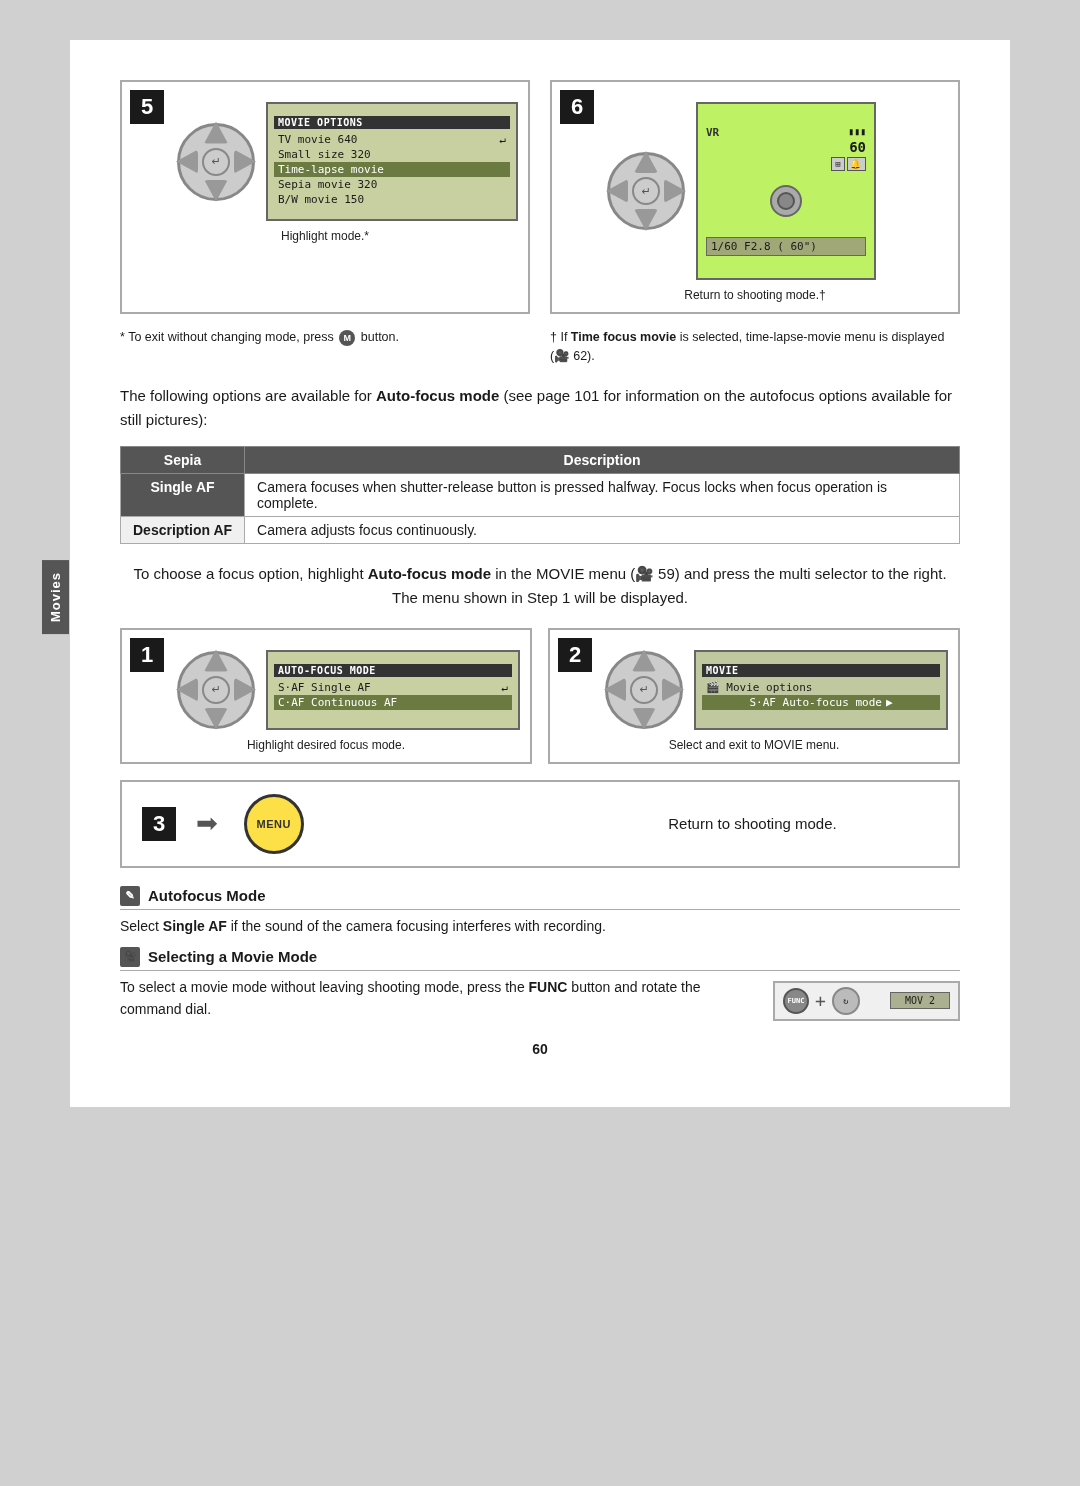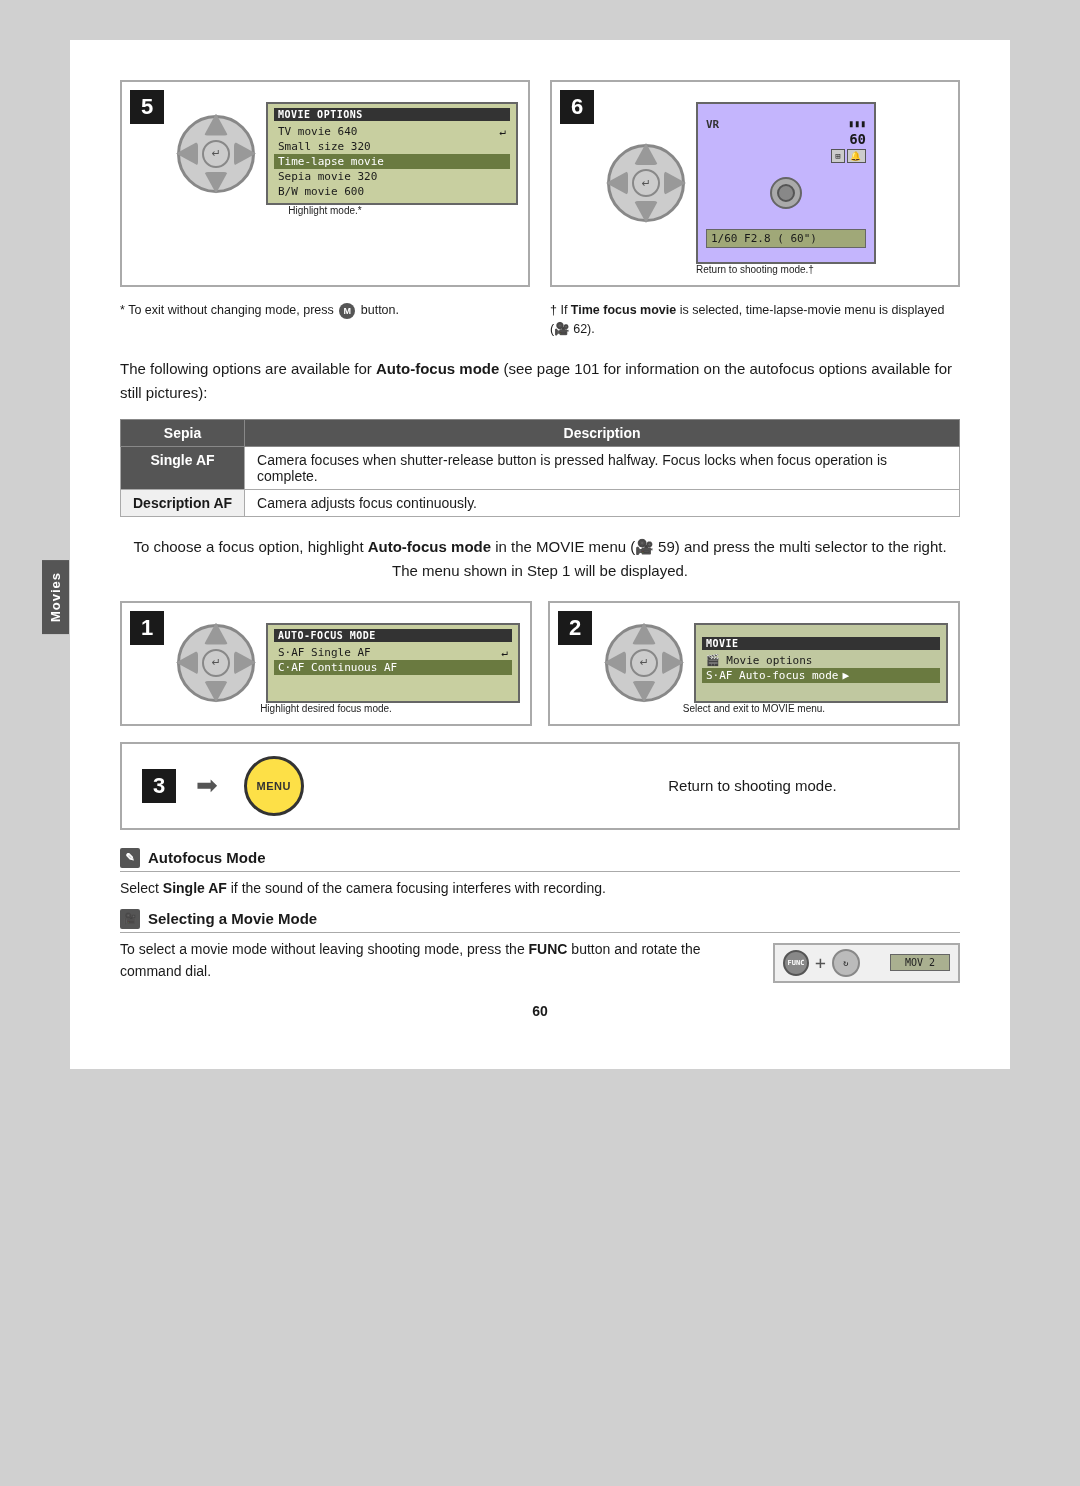--- a/index.html
+++ b/index.html
@@ -61,21 +61,22 @@
       left: 8px;
     }
     .step-content {
       display: flex;
       gap: 10px;
       padding-top: 4px;
       align-items: center;
     }
     .step-caption {
       text-align: center;
-      font-size: 10px;
+      margin-top: 8px;
+      font-size: 12px;
       color: #222;
     }
     .dpad-center {
       position: absolute;
       top: 50%;
       left: 50%;
       transform: translate(-50%, -50%);
       width: 28px;
       height: 28px;
       background: #ccc;
@@ -134,21 +135,21 @@
       position: relative;
       width: 80px;height: 80px;
     }
 
     
     .lcd-screen {
       background: #c8cfa0;
       border: 2px solid #666;
       flex: 1;
       min-height: 80px;
-      padding: 4px 6px;
+      padding: 12px 6px;
       font-size: 11px;
       font-family: monospace;
     }
     .lcd-title-bar {
       background: #333;
       color: white;
       font-size: 10px;
       padding: 1px 4px;
       letter-spacing: 0.5px;
       font-weight: bold;
@@ -366,23 +367,23 @@
       background: #c0c8a0;
       border: 2px solid #666;
       flex: 1;
       padding: 12px 6px;
       font-size: 11px;
       font-family: monospace;
       min-height: 80px;
     }
 
     .camera-screen-6 {
-      background: #c4b5fd;
+      background: #bef264;
       border: 2px solid #666;
-      padding: 14px 8px;
+      padding: 22px 8px;
       font-size: 11px;
       font-family: monospace;
       width: 180px;
       min-height: 90px;
     }
 
     .vr-label {
       color: #333;
       font-size: 11px;
       font-weight: bold;
@@ -433,21 +434,21 @@
           <div class="dpad-btn right"></div>
           <div class="dpad-center">↵</div>
         </div>
 
         <div class="lcd-screen">
           <div class="lcd-title-bar">MOVIE OPTIONS</div>
           <div class="lcd-item">TV movie 640 <span style="margin-left:auto">↵</span></div>
           <div class="lcd-item">Small size 320</div>
           <div class="lcd-item highlighted">Time-lapse movie</div>
           <div class="lcd-item">Sepia movie 320</div>
-          <div class="lcd-item">B/W movie 600</div>
+          <div class="lcd-item">B/W movie 150</div>
         </div>
       </div>
       <div class="step-caption">Highlight mode.*</div>
     </div>
 
     <div class="step-box">
       <div class="step-number">6</div>
       <div class="step-content" style="padding-top:10px; padding-left:44px;">
 
         <div class="dpad-wrap">
@@ -549,21 +550,21 @@
           <div class="dpad-ring"></div>
           <div class="dpad-btn up"></div>
           <div class="dpad-btn down"></div>
           <div class="dpad-btn left"></div>
           <div class="dpad-btn right"></div>
           <div class="dpad-center">↵</div>
         </div>
         <div class="lcd-screen-right">
           <div class="lcd-title-bar">MOVIE</div>
           <div class="lcd-item">🎬 Movie options</div>
-          <div class="lcd-item highlighted" style="justify-content:flex-start;">
+          <div class="lcd-item highlighted" style="justify-content:center;">
               <span>S·AF Auto-focus mode</span>
               <span>▶</span>
             </div>
         </div>
       </div>
       <div class="step-caption">Select and exit to MOVIE menu.</div>
     </div>
   </div>
 
   <div class="step3-row">

